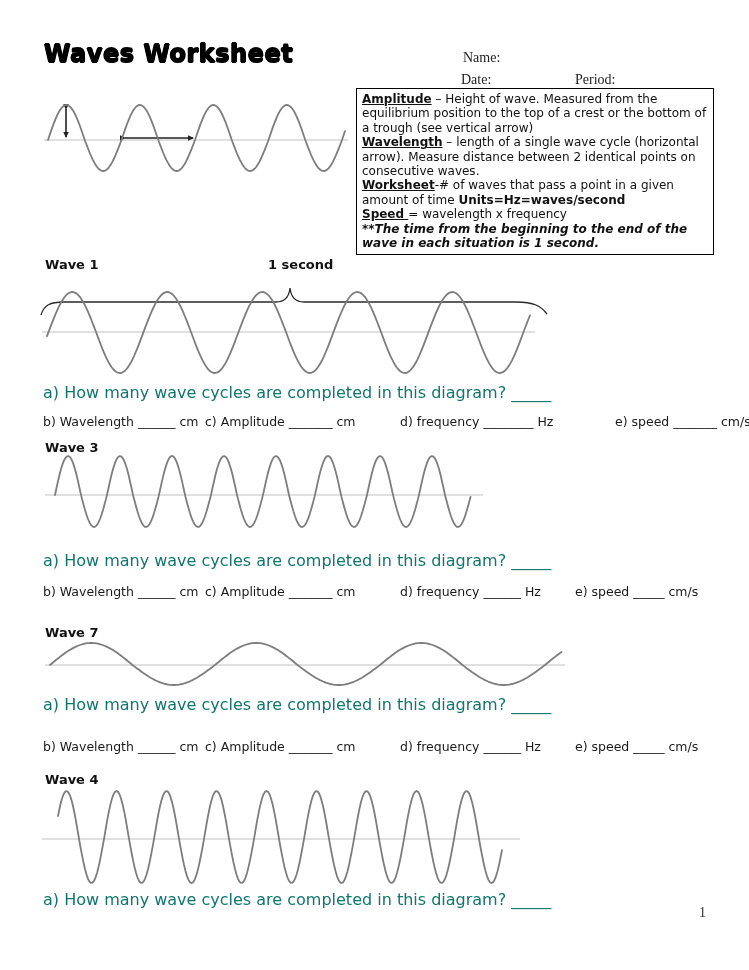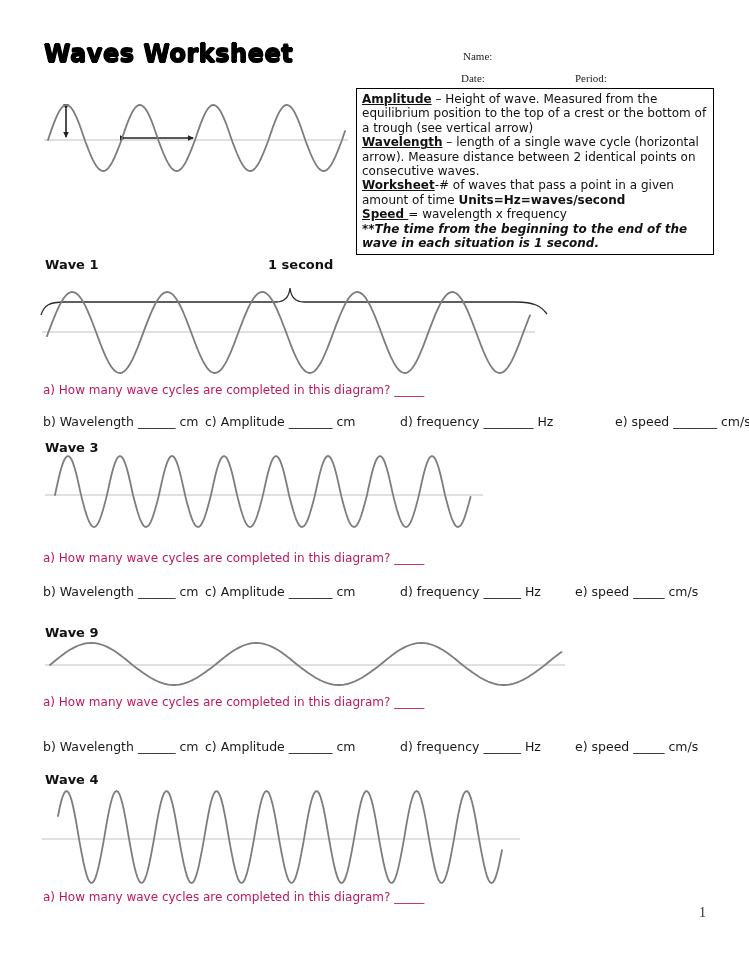--- a/index.html
+++ b/index.html
@@ -1,31 +1,31 @@
 <!DOCTYPE html>
 <html><head>
 <meta charset="utf-8">
 <style>
   html,body{margin:0;padding:0;background:#fff;}
   .page{position:relative;width:749px;height:970px;background:#ffffff;overflow:hidden;
         font-family:"DejaVu Sans",sans-serif;color:#1a1a1a;}
   .title{position:absolute;left:44px;top:40px;font-size:24px;font-weight:bold;
          letter-spacing:.5px;color:#000;
          text-shadow:.7px 0 #000,-.7px 0 #000,0 .7px #000,0 -.7px #000;}
-  .serif{font-family:"Liberation Serif",serif;font-size:11px;color:#222;}
+  .serif{font-family:"Liberation Serif",serif;font-size:14px;color:#222;}
   .namefield{position:absolute;}
   .defbox{position:absolute;left:356px;top:88px;width:346px;border:1.4px solid #000;
           padding:3px 5px 4px 5px;font-size:12px;line-height:14.4px;color:#111;}
   .defbox p{margin:0;}
   .term{font-weight:bold;text-decoration:underline;}
   .bold{font-weight:bold;}
   .note{font-weight:bold;font-style:italic;}
   .wavelabel{position:absolute;font-size:13px;font-weight:bold;color:#111;}
   .qrow{position:absolute;left:0;top:0;width:749px;height:18px;}
-  .qa{position:absolute;left:43px;font-size:12px;color:#be185d;white-space:pre;}
+  .qa{position:absolute;left:43px;font-size:16px;color:#0f766e;white-space:pre;}
   .qitem{position:absolute;font-size:12.5px;color:#1a1a1a;white-space:pre;}
   .pagenum{position:absolute;left:699px;top:905px;font-family:"Liberation Serif",serif;
            font-size:14px;color:#333;}
   svg{position:absolute;overflow:visible;}
 </style>
 </head>
 <body>
 
 <div class="page">
 
@@ -79,21 +79,21 @@
   <div class="qrow" style="top:551px;">
     <span class="qa">a) How many wave cycles are completed in this diagram? _____</span>
   </div>
   <div class="qrow" style="top:584px;">
     <span class="qitem" style="left:43px;">b) Wavelength ______ cm</span>
     <span class="qitem" style="left:205px;">c) Amplitude _______ cm</span>
     <span class="qitem" style="left:400px;">d) frequency ______ Hz</span>
     <span class="qitem" style="left:575px;">e) speed _____ cm/s</span>
   </div>
 
-  <div class="wavelabel" style="left:45px;top:625px;">Wave 9</div>
+  <div class="wavelabel" style="left:45px;top:625px;">Wave 7</div>
   <svg style="left:38px;top:638px;" width="542" height="52">
       <line x1="7" x2="527" y1="27" y2="27" stroke="#d6d6d6" stroke-width="1.3"></line>
       <path d="M12.0,27.0L13.5,25.7L15.0,24.5L16.5,23.2L18.0,22.0L19.5,20.8L21.0,19.6L22.5,18.4L24.0,17.3L25.5,16.2L27.0,15.1L28.5,14.1L30.0,13.1L31.5,12.1L33.0,11.2L34.5,10.4L36.0,9.6L37.5,8.8L39.0,8.2L40.5,7.5L42.0,7.0L43.5,6.5L45.0,6.1L46.5,5.7L48.0,5.4L49.5,5.2L51.0,5.1L52.5,5.0L54.0,5.0L55.5,5.1L57.0,5.2L58.5,5.4L60.0,5.7L61.5,6.1L63.0,6.5L64.5,7.0L66.0,7.5L67.5,8.2L69.0,8.8L70.5,9.6L72.0,10.4L73.5,11.2L75.0,12.1L76.5,13.1L78.0,14.1L79.5,15.1L81.0,16.2L82.5,17.3L84.0,18.4L85.5,19.6L87.0,20.8L88.5,22.0L90.0,23.2L91.5,24.5L93.0,25.7L94.5,27.0L96.0,28.1L97.5,29.3L99.0,30.4L100.5,31.5L102.0,32.6L103.5,33.7L105.0,34.8L106.5,35.8L108.0,36.8L109.5,37.8L111.0,38.8L112.5,39.7L114.0,40.5L115.5,41.3L117.0,42.1L118.5,42.8L120.0,43.5L121.5,44.1L123.0,44.7L124.5,45.2L126.0,45.6L127.5,46.0L129.0,46.3L130.5,46.6L132.0,46.8L133.5,46.9L135.0,47.0L136.5,47.0L138.0,46.9L139.5,46.8L141.0,46.6L142.5,46.3L144.0,46.0L145.5,45.6L147.0,45.2L148.5,44.7L150.0,44.1L151.5,43.5L153.0,42.8L154.5,42.1L156.0,41.3L157.5,40.5L159.0,39.7L160.5,38.8L162.0,37.8L163.5,36.8L165.0,35.8L166.5,34.8L168.0,33.7L169.5,32.6L171.0,31.5L172.5,30.4L174.0,29.3L175.5,28.1L177.0,27.0L178.5,25.7L180.0,24.5L181.5,23.2L183.0,22.0L184.5,20.8L186.0,19.6L187.5,18.4L189.0,17.3L190.5,16.2L192.0,15.1L193.5,14.1L195.0,13.1L196.5,12.1L198.0,11.2L199.5,10.4L201.0,9.6L202.5,8.8L204.0,8.2L205.5,7.5L207.0,7.0L208.5,6.5L210.0,6.1L211.5,5.7L213.0,5.4L214.5,5.2L216.0,5.1L217.5,5.0L219.0,5.0L220.5,5.1L222.0,5.2L223.5,5.4L225.0,5.7L226.5,6.1L228.0,6.5L229.5,7.0L231.0,7.5L232.5,8.2L234.0,8.8L235.5,9.6L237.0,10.4L238.5,11.2L240.0,12.1L241.5,13.1L243.0,14.1L244.5,15.1L246.0,16.2L247.5,17.3L249.0,18.4L250.5,19.6L252.0,20.8L253.5,22.0L255.0,23.2L256.5,24.5L258.0,25.7L259.5,27.0L261.0,28.1L262.5,29.3L264.0,30.4L265.5,31.5L267.0,32.6L268.5,33.7L270.0,34.8L271.5,35.8L273.0,36.8L274.5,37.8L276.0,38.8L277.5,39.7L279.0,40.5L280.5,41.3L282.0,42.1L283.5,42.8L285.0,43.5L286.5,44.1L288.0,44.7L289.5,45.2L291.0,45.6L292.5,46.0L294.0,46.3L295.5,46.6L297.0,46.8L298.5,46.9L300.0,47.0L301.5,47.0L303.0,46.9L304.5,46.8L306.0,46.6L307.5,46.3L309.0,46.0L310.5,45.6L312.0,45.2L313.5,44.7L315.0,44.1L316.5,43.5L318.0,42.8L319.5,42.1L321.0,41.3L322.5,40.5L324.0,39.7L325.5,38.8L327.0,37.8L328.5,36.8L330.0,35.8L331.5,34.8L333.0,33.7L334.5,32.6L336.0,31.5L337.5,30.4L339.0,29.3L340.5,28.1L342.0,27.0L343.5,25.7L345.0,24.5L346.5,23.2L348.0,22.0L349.5,20.8L351.0,19.6L352.5,18.4L354.0,17.3L355.5,16.2L357.0,15.1L358.5,14.1L360.0,13.1L361.5,12.1L363.0,11.2L364.5,10.4L366.0,9.6L367.5,8.8L369.0,8.2L370.5,7.5L372.0,7.0L373.5,6.5L375.0,6.1L376.5,5.7L378.0,5.4L379.5,5.2L381.0,5.1L382.5,5.0L384.0,5.0L385.5,5.1L387.0,5.2L388.5,5.4L390.0,5.7L391.5,6.1L393.0,6.5L394.5,7.0L396.0,7.5L397.5,8.2L399.0,8.8L400.5,9.6L402.0,10.4L403.5,11.2L405.0,12.1L406.5,13.1L408.0,14.1L409.5,15.1L411.0,16.2L412.5,17.3L414.0,18.4L415.5,19.6L417.0,20.8L418.5,22.0L420.0,23.2L421.5,24.5L423.0,25.7L424.5,27.0L426.0,28.1L427.5,29.3L429.0,30.4L430.5,31.5L432.0,32.6L433.5,33.7L435.0,34.8L436.5,35.8L438.0,36.8L439.5,37.8L441.0,38.8L442.5,39.7L444.0,40.5L445.5,41.3L447.0,42.1L448.5,42.8L450.0,43.5L451.5,44.1L453.0,44.7L454.5,45.2L456.0,45.6L457.5,46.0L459.0,46.3L460.5,46.6L462.0,46.8L463.5,46.9L465.0,47.0L466.5,47.0L468.0,46.9L469.5,46.8L471.0,46.6L472.5,46.3L474.0,46.0L475.5,45.6L477.0,45.2L478.5,44.7L480.0,44.1L481.5,43.5L483.0,42.8L484.5,42.1L486.0,41.3L487.5,40.5L489.0,39.7L490.5,38.8L492.0,37.8L493.5,36.8L495.0,35.8L496.5,34.8L498.0,33.7L499.5,32.6L501.0,31.5L502.5,30.4L504.0,29.3L505.5,28.1L507.0,27.0L508.5,25.7L510.0,24.5L511.5,23.2L513.0,22.0L514.5,20.8L516.0,19.6L517.5,18.4L519.0,17.3L520.5,16.2L522.0,15.1L523.5,14.1" fill="none" stroke="#7d7d7d" stroke-width="1.8" stroke-linecap="round"></path>
     </svg>
   <div class="qrow" style="top:695px;">
     <span class="qa">a) How many wave cycles are completed in this diagram? _____</span>
   </div>
   <div class="qrow" style="top:739px;">
     <span class="qitem" style="left:43px;">b) Wavelength ______ cm</span>
     <span class="qitem" style="left:205px;">c) Amplitude _______ cm</span>

